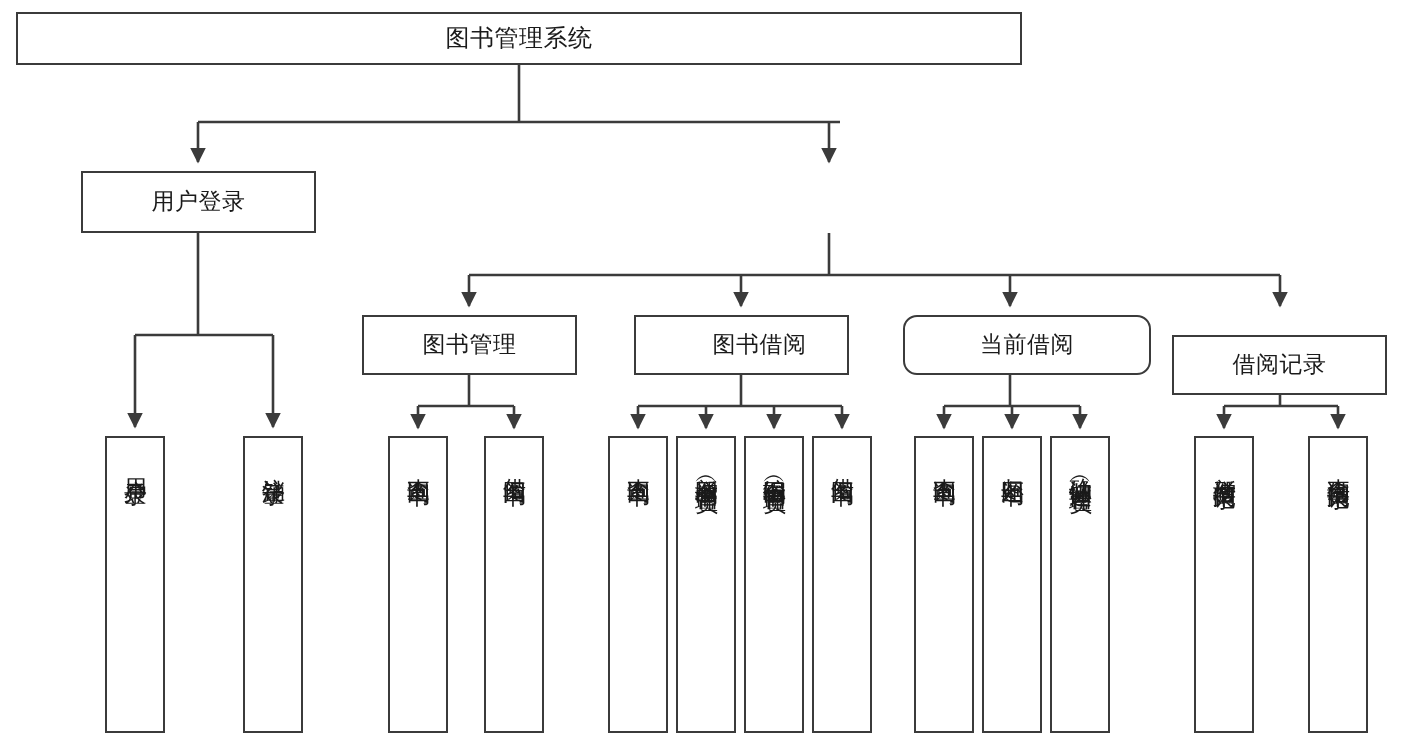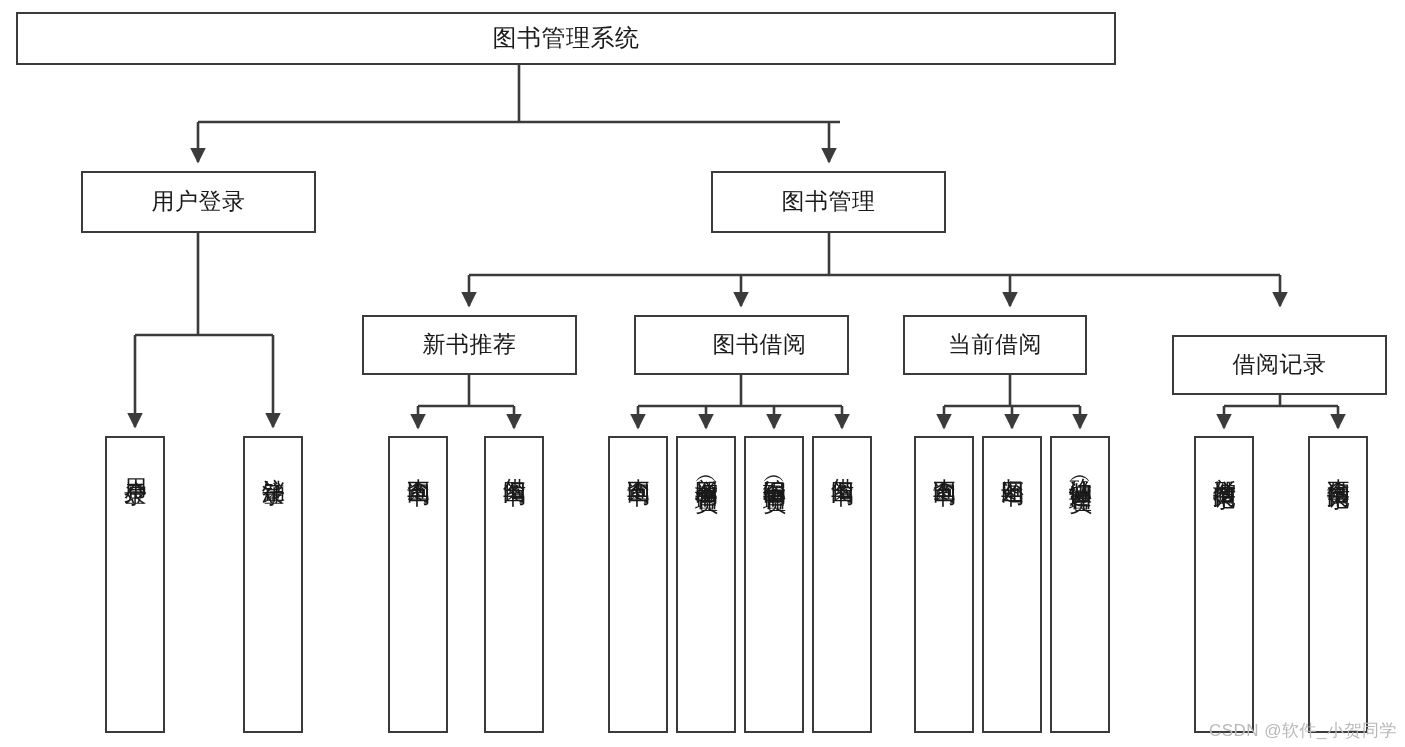--- a/index.html
+++ b/index.html
@@ -120,38 +120,35 @@
       <path d="M 1012 406 L 1012 428" marker-end="url(#arrow)"></path>
       <path d="M 1080 406 L 1080 428" marker-end="url(#arrow)"></path>
 
       <path d="M 1280 375 L 1280 406"></path>
       <path d="M 1224 406 L 1338 406"></path>
       <path d="M 1224 406 L 1224 428" marker-end="url(#arrow)"></path>
       <path d="M 1338 406 L 1338 428" marker-end="url(#arrow)"></path>
     </g>
   </svg>
 
-  <div class="node root horiz" style="left:16px; top:12px; width:1100px; height:53px;">
+  <div class="node root horiz" style="left:16px; top:12px; width:1006px; height:53px;">
     <span class="label">图书管理系统</span>
   </div>
 
   <div class="node horiz" style="left:81px; top:171px; width:235px; height:62px;">
     <span class="label">用户登录</span>
   </div>
-  <div class="node horiz" style="left:711px; top:171px; width:235px; height:62px;">
-    <span class="label">图书管理</span>
-  </div>
 
   <div class="node horiz" style="left:362px; top:315px; width:215px; height:60px;">
-    <span class="label">新书推荐</span>
+    <span class="label">图书管理</span>
   </div>
   <div class="node horiz" style="left:634px; top:315px; width:215px; height:60px;padding-left:36px;">
     <span class="label">图书借阅</span>
   </div>
-  <div class="node horiz" style="left:903px; top:315px; width:184px; height:60px;">
+  <div class="node horiz" style="left:903px; top:315px; width:248px; height:60px;border-radius:14px;">
     <span class="label">当前借阅</span>
   </div>
   <div class="node horiz" style="left:1172px; top:315px; width:215px; height:60px;margin-top:20px;">
     <span class="label">借阅记录</span>
   </div>
 
   <div class="node vert" style="left:105px; top:436px; width:60px; height:297px;">
     <span class="label">用户登录</span>
   </div>
   <div class="node vert" style="left:243px; top:436px; width:60px; height:297px;">
@@ -188,15 +185,14 @@
     <span class="label">确认归还（管理员）</span>
   </div>
 
   <div class="node vert" style="left:1194px; top:436px; width:60px; height:297px;">
     <span class="label">新增借阅记录</span>
   </div>
   <div class="node vert" style="left:1308px; top:436px; width:60px; height:297px;">
     <span class="label">查询借阅记录</span>
   </div>
 
-  <div class="watermark">CSDN @软件_小贺同学</div>
 
 </div>
 
 </body></html>

